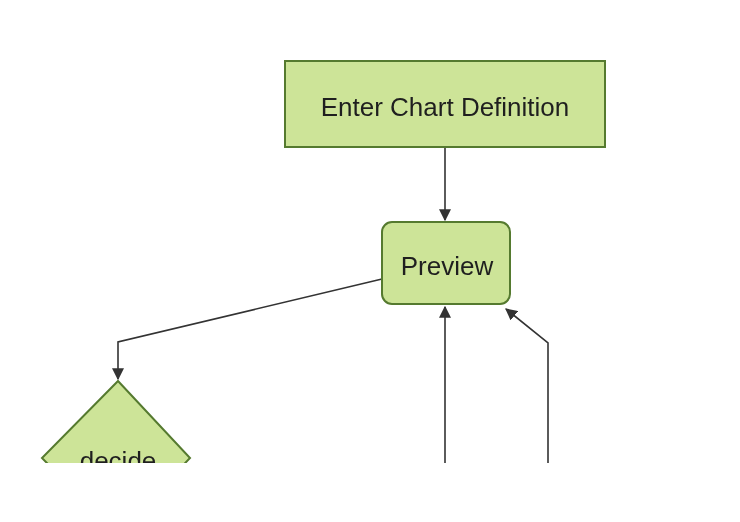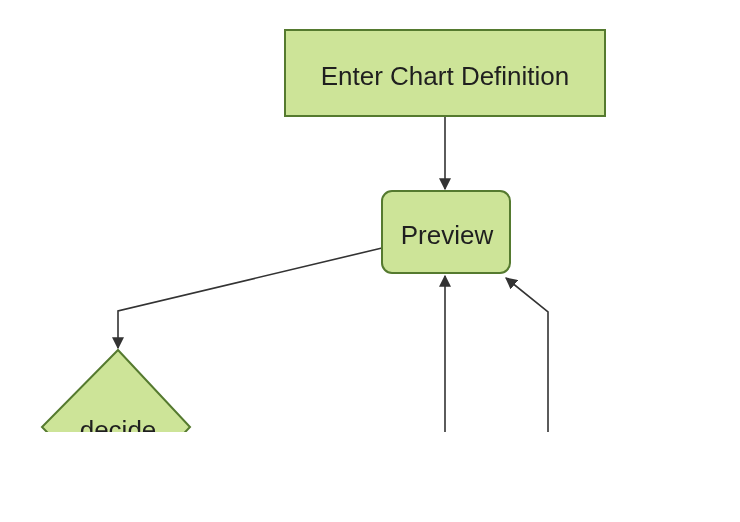--- a/index.html
+++ b/index.html
@@ -10,20 +10,21 @@
     --text-color: #1f1f1f;
   }
   * { margin: 0; padding: 0; box-sizing: border-box; }
   html, body { background: var(--background); }
   .canvas {
     position: relative;
     width: 740px;
     height: 432px;
     background: var(--background);
     overflow: hidden;
+    margin-top: 31px;
   }
   svg { display: block; }
   .node-shape {
     fill: var(--node-fill);
     stroke: var(--node-stroke);
     stroke-width: 2;
   }
   .edge {
     stroke: var(--edge-color);
     stroke-width: 1.6;

